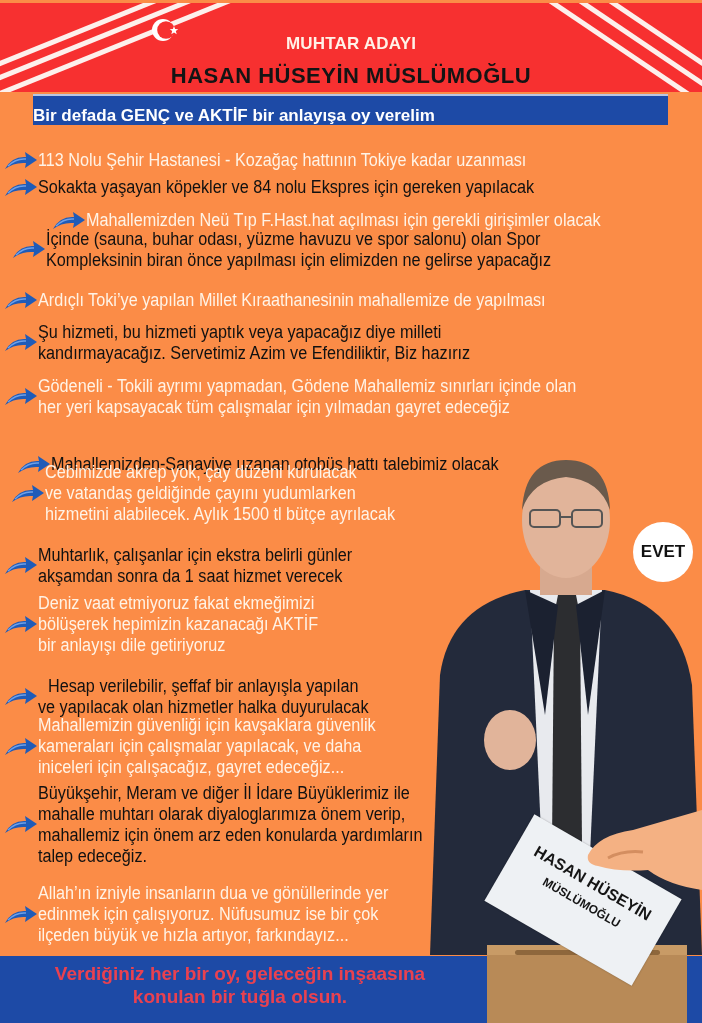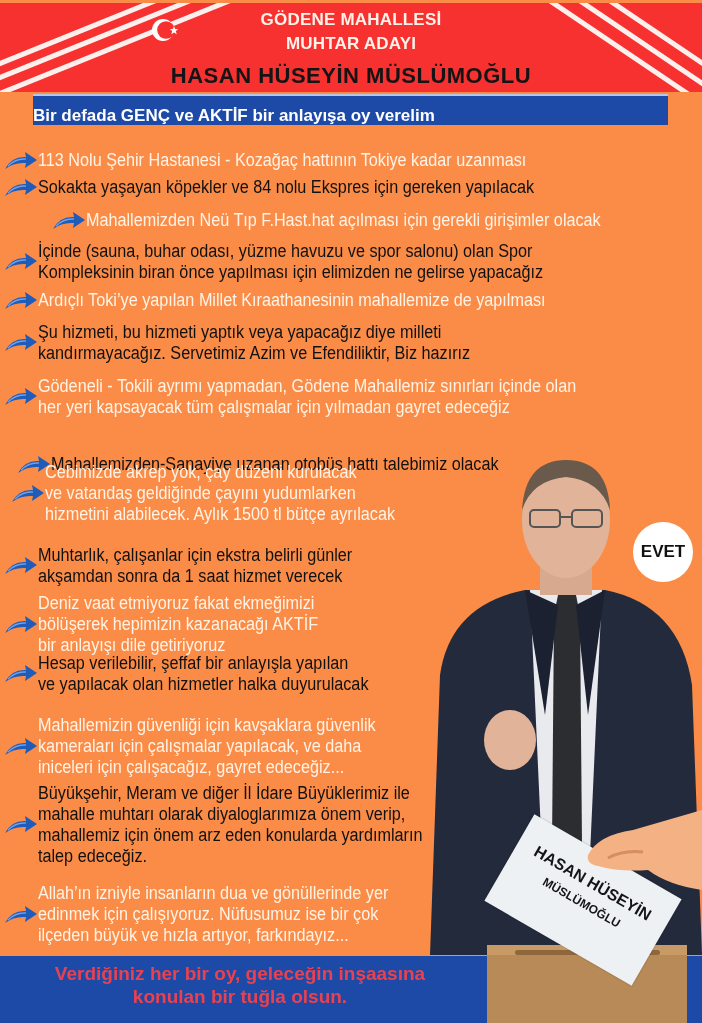--- a/index.html
+++ b/index.html
@@ -104,21 +104,20 @@
   <div class="stripe" style="left:545px; top:-8px; transform: rotate(34deg);"></div>
   <div class="stripe" style="left:575px; top:-8px; transform: rotate(34deg);"></div>
   <div class="stripe" style="left:605px; top:-8px; transform: rotate(34deg);"></div>
 
   <svg class="flag" viewBox="0 0 30 30">
     <circle cx="13" cy="15" r="11" fill="#ffffff"></circle>
     <circle cx="16" cy="15" r="8.8" fill="#f73030"></circle>
     <polygon points="24,11 25.1,14.1 28.3,14.2 25.8,16.1 26.7,19.2 24,17.4 21.3,19.2 22.2,16.1 19.7,14.2 22.9,14.1" fill="#ffffff"></polygon>
   </svg>
 
-  <div class="line1">GÖDENE MAHALLESİ</div>
   <div class="line2">MUHTAR ADAYI</div>
   <div class="candidate">HASAN HÜSEYİN MÜSLÜMOĞLU</div>
 </div>
 
 <div class="slogan">Bir defada GENÇ ve AKTİF bir anlayışa oy verelim</div>
 
 <div id="items">
     <div class="item" style="top: 150px; height: 21px;">
       <span class="arrow"><svg viewBox="0 0 34 22">
           <path d="M1 19 Q8 6 22 7 L21 2 L33 10 L21 18 L22 13 Q10 12 1 19 Z" fill="#1f5bb8"></path>
@@ -133,21 +132,21 @@
         </svg></span>
       <span class="item-text">Sokakta yaşayan köpekler ve 84 nolu Ekspres için gereken yapılacak</span>
     </div>
     <div class="item" style="top: 210px; height: 21px; padding-left: 48px;">
       <span class="arrow"><svg viewBox="0 0 34 22">
           <path d="M1 19 Q8 6 22 7 L21 2 L33 10 L21 18 L22 13 Q10 12 1 19 Z" fill="#1f5bb8"></path>
           <path d="M4 16 Q12 8 22 9" stroke="#6fa0e8" stroke-width="1.5" fill="none"></path>
         </svg></span>
       <span class="item-text light">Mahallemizden Neü Tıp F.Hast.hat açılması için gerekli girişimler olacak</span>
     </div>
-    <div class="item" style="top: 241px; height: 42px;">
+    <div class="item" style="top: 229px; height: 42px; padding-left: 8px;">
       <span class="arrow"><svg viewBox="0 0 34 22">
           <path d="M1 19 Q8 6 22 7 L21 2 L33 10 L21 18 L22 13 Q10 12 1 19 Z" fill="#1f5bb8"></path>
           <path d="M4 16 Q12 8 22 9" stroke="#6fa0e8" stroke-width="1.5" fill="none"></path>
         </svg></span>
       <span class="item-text">İçinde (sauna, buhar odası, yüzme havuzu ve spor salonu) olan Spor
 Kompleksinin biran önce yapılması için elimizden ne gelirse yapacağız</span>
     </div>
     <div class="item" style="top: 290px; height: 21px;">
       <span class="arrow"><svg viewBox="0 0 34 22">
           <path d="M1 19 Q8 6 22 7 L21 2 L33 10 L21 18 L22 13 Q10 12 1 19 Z" fill="#1f5bb8"></path>
@@ -197,21 +196,21 @@
     </div>
     <div class="item" style="top: 593px; height: 63px;">
       <span class="arrow"><svg viewBox="0 0 34 22">
           <path d="M1 19 Q8 6 22 7 L21 2 L33 10 L21 18 L22 13 Q10 12 1 19 Z" fill="#1f5bb8"></path>
           <path d="M4 16 Q12 8 22 9" stroke="#6fa0e8" stroke-width="1.5" fill="none"></path>
         </svg></span>
       <span class="item-text light">Deniz vaat etmiyoruz fakat ekmeğimizi
 bölüşerek hepimizin kazanacağı AKTİF
 bir anlayışı dile getiriyoruz</span>
     </div>
-    <div class="item" style="top: 653px; height: 42px;">
+    <div class="item" style="top: 676px; height: 42px; text-align: center;">
       <span class="arrow"><svg viewBox="0 0 34 22">
           <path d="M1 19 Q8 6 22 7 L21 2 L33 10 L21 18 L22 13 Q10 12 1 19 Z" fill="#1f5bb8"></path>
           <path d="M4 16 Q12 8 22 9" stroke="#6fa0e8" stroke-width="1.5" fill="none"></path>
         </svg></span>
       <span class="item-text">Hesap verilebilir, şeffaf bir anlayışla yapılan
 ve yapılacak olan hizmetler halka duyurulacak</span>
     </div>
     <div class="item" style="top: 715px; height: 63px;">
       <span class="arrow"><svg viewBox="0 0 34 22">
           <path d="M1 19 Q8 6 22 7 L21 2 L33 10 L21 18 L22 13 Q10 12 1 19 Z" fill="#1f5bb8"></path>

